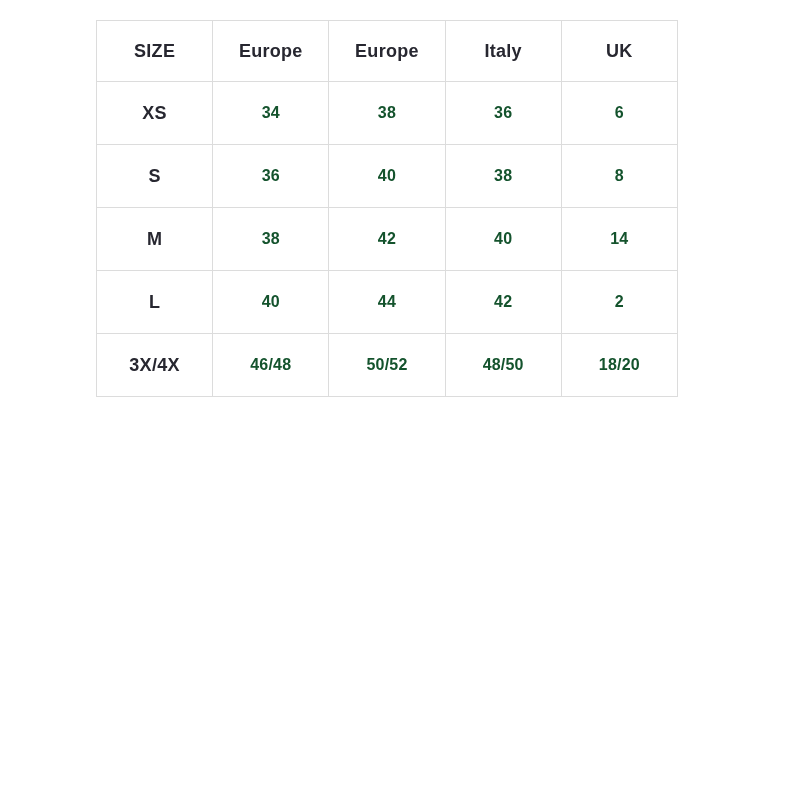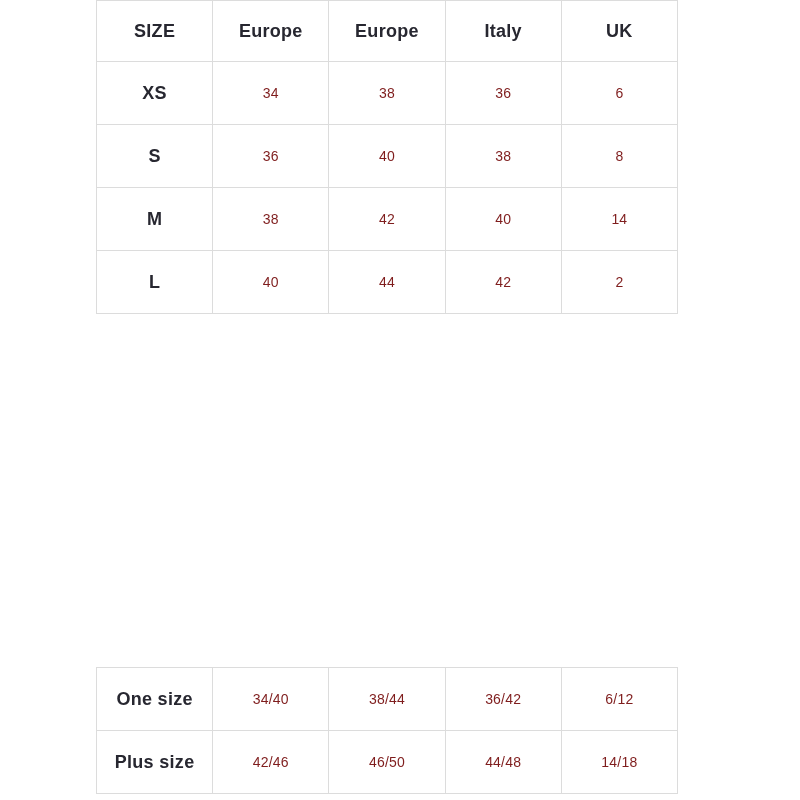--- a/index.html
+++ b/index.html
@@ -30,26 +30,26 @@
       vertical-align: middle;
       padding: 0;
     }
     .size-table th {
       font-weight: bold;
       color: #272730;
       font-size: 18px;
       letter-spacing: 0.3px;
     }
     .size-table td {
-      font-weight: normal;
-      color: #7f1d1d;
-      font-size: 14px;
+      font-weight: bold;
+      color: #14532d;
+      font-size: 16px;
       letter-spacing: 0.2px;
     }
-    #main-table { top: 0; border-radius: 24px; }
+    #main-table { top: 20px; border-radius: 24px; }
     #main-table thead tr { height: 61px; }
     #main-table tbody tr { height: 63px; }
     #special-table { top: 667px; }
     #special-table tbody tr { height: 63px; }
   </style>
 </head>
 <body>
 
 <div class="page">
 
@@ -85,35 +85,24 @@
         <td>40</td>
         <td>14</td>
       </tr>
       <tr>
         <th scope="row">L</th>
         <td>40</td>
         <td>44</td>
         <td>42</td>
         <td>2</td>
       </tr>
-    </tbody>
-  </table>
-
-  <table class="size-table" id="special-table">
-    <tbody>
       <tr>
-        <th scope="row">One size</th>
-        <td>34/40</td>
-        <td>38/44</td>
-        <td>36/42</td>
-        <td>6/12</td>
-      </tr>
-      <tr>
-        <th scope="row">Plus size</th>
-        <td>42/46</td>
-        <td>46/50</td>
-        <td>44/48</td>
-        <td>14/18</td>
+        <th scope="row">3X/4X</th>
+        <td>46/48</td>
+        <td>50/52</td>
+        <td>48/50</td>
+        <td>18/20</td>
       </tr>
     </tbody>
   </table>
 
+
 </div>
 
 </body></html>

